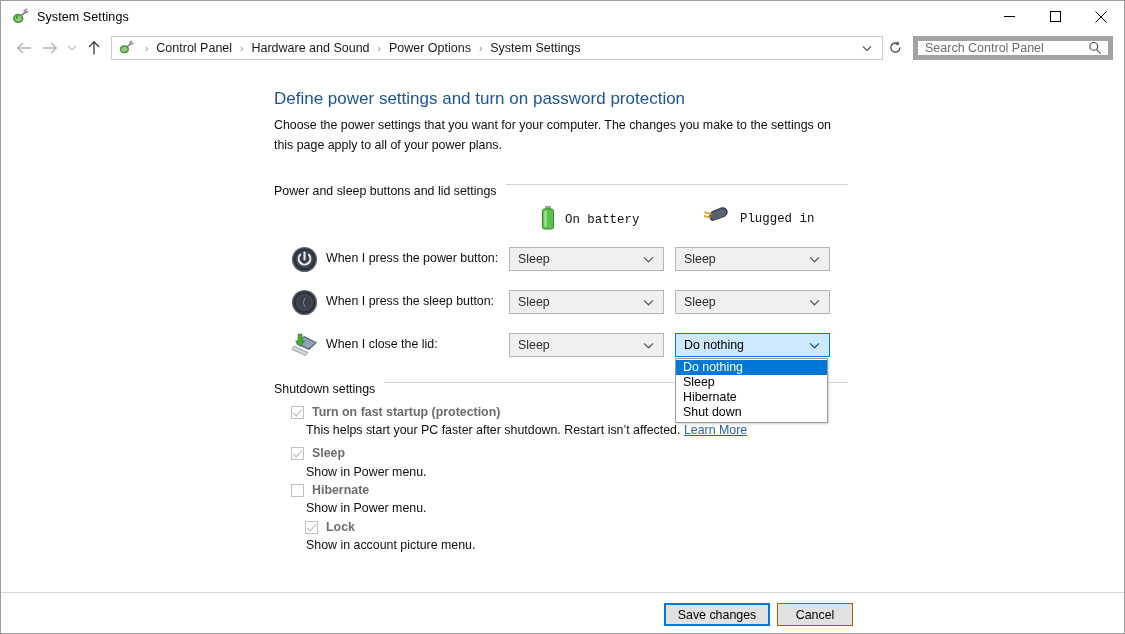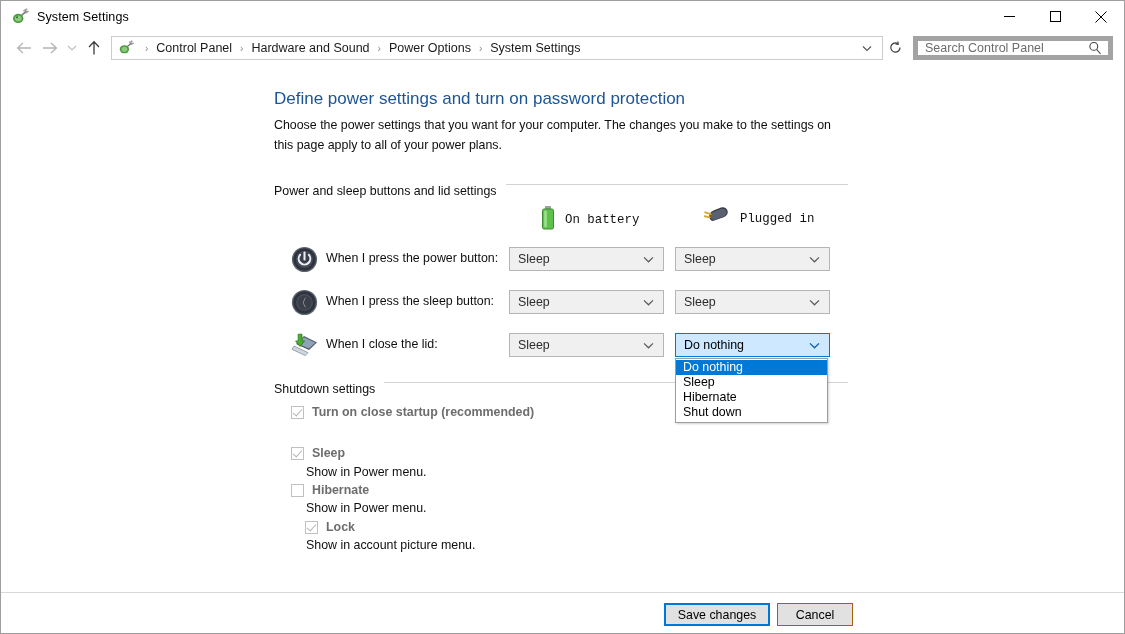--- a/index.html
+++ b/index.html
@@ -608,21 +608,25 @@
       <div class="dd-item">Shut down</div>
     </div>
 
     <div class="section-head" id="sec-shutdown">
       <span class="label">Shutdown settings</span>
       <span class="rule"></span>
     </div>
 
     <div class="check-row" style="left:290px; top:340px;">
       <span class="checkbox checked"></span>
-      <span class="check-label">Turn on close startup (recommended)</span>
+      <span class="check-label">Turn on fast startup (protection)</span>
+    </div>
+    <div class="sub-text" style="left:305px; top:358px;">
+      <span>This helps start your PC faster after shutdown. Restart isn’t affected.</span>
+      <span class="inline-link">Learn More</span>
     </div>
 
     <div class="check-row" style="left:290px; top:381px;">
       <span class="checkbox checked"></span>
       <span class="check-label">Sleep</span>
     </div>
     <div class="sub-text" style="left:305px; top:400px;">Show in Power menu.</div>
 
     <div class="check-row" style="left:290px; top:418px;">
       <span class="checkbox"></span>

